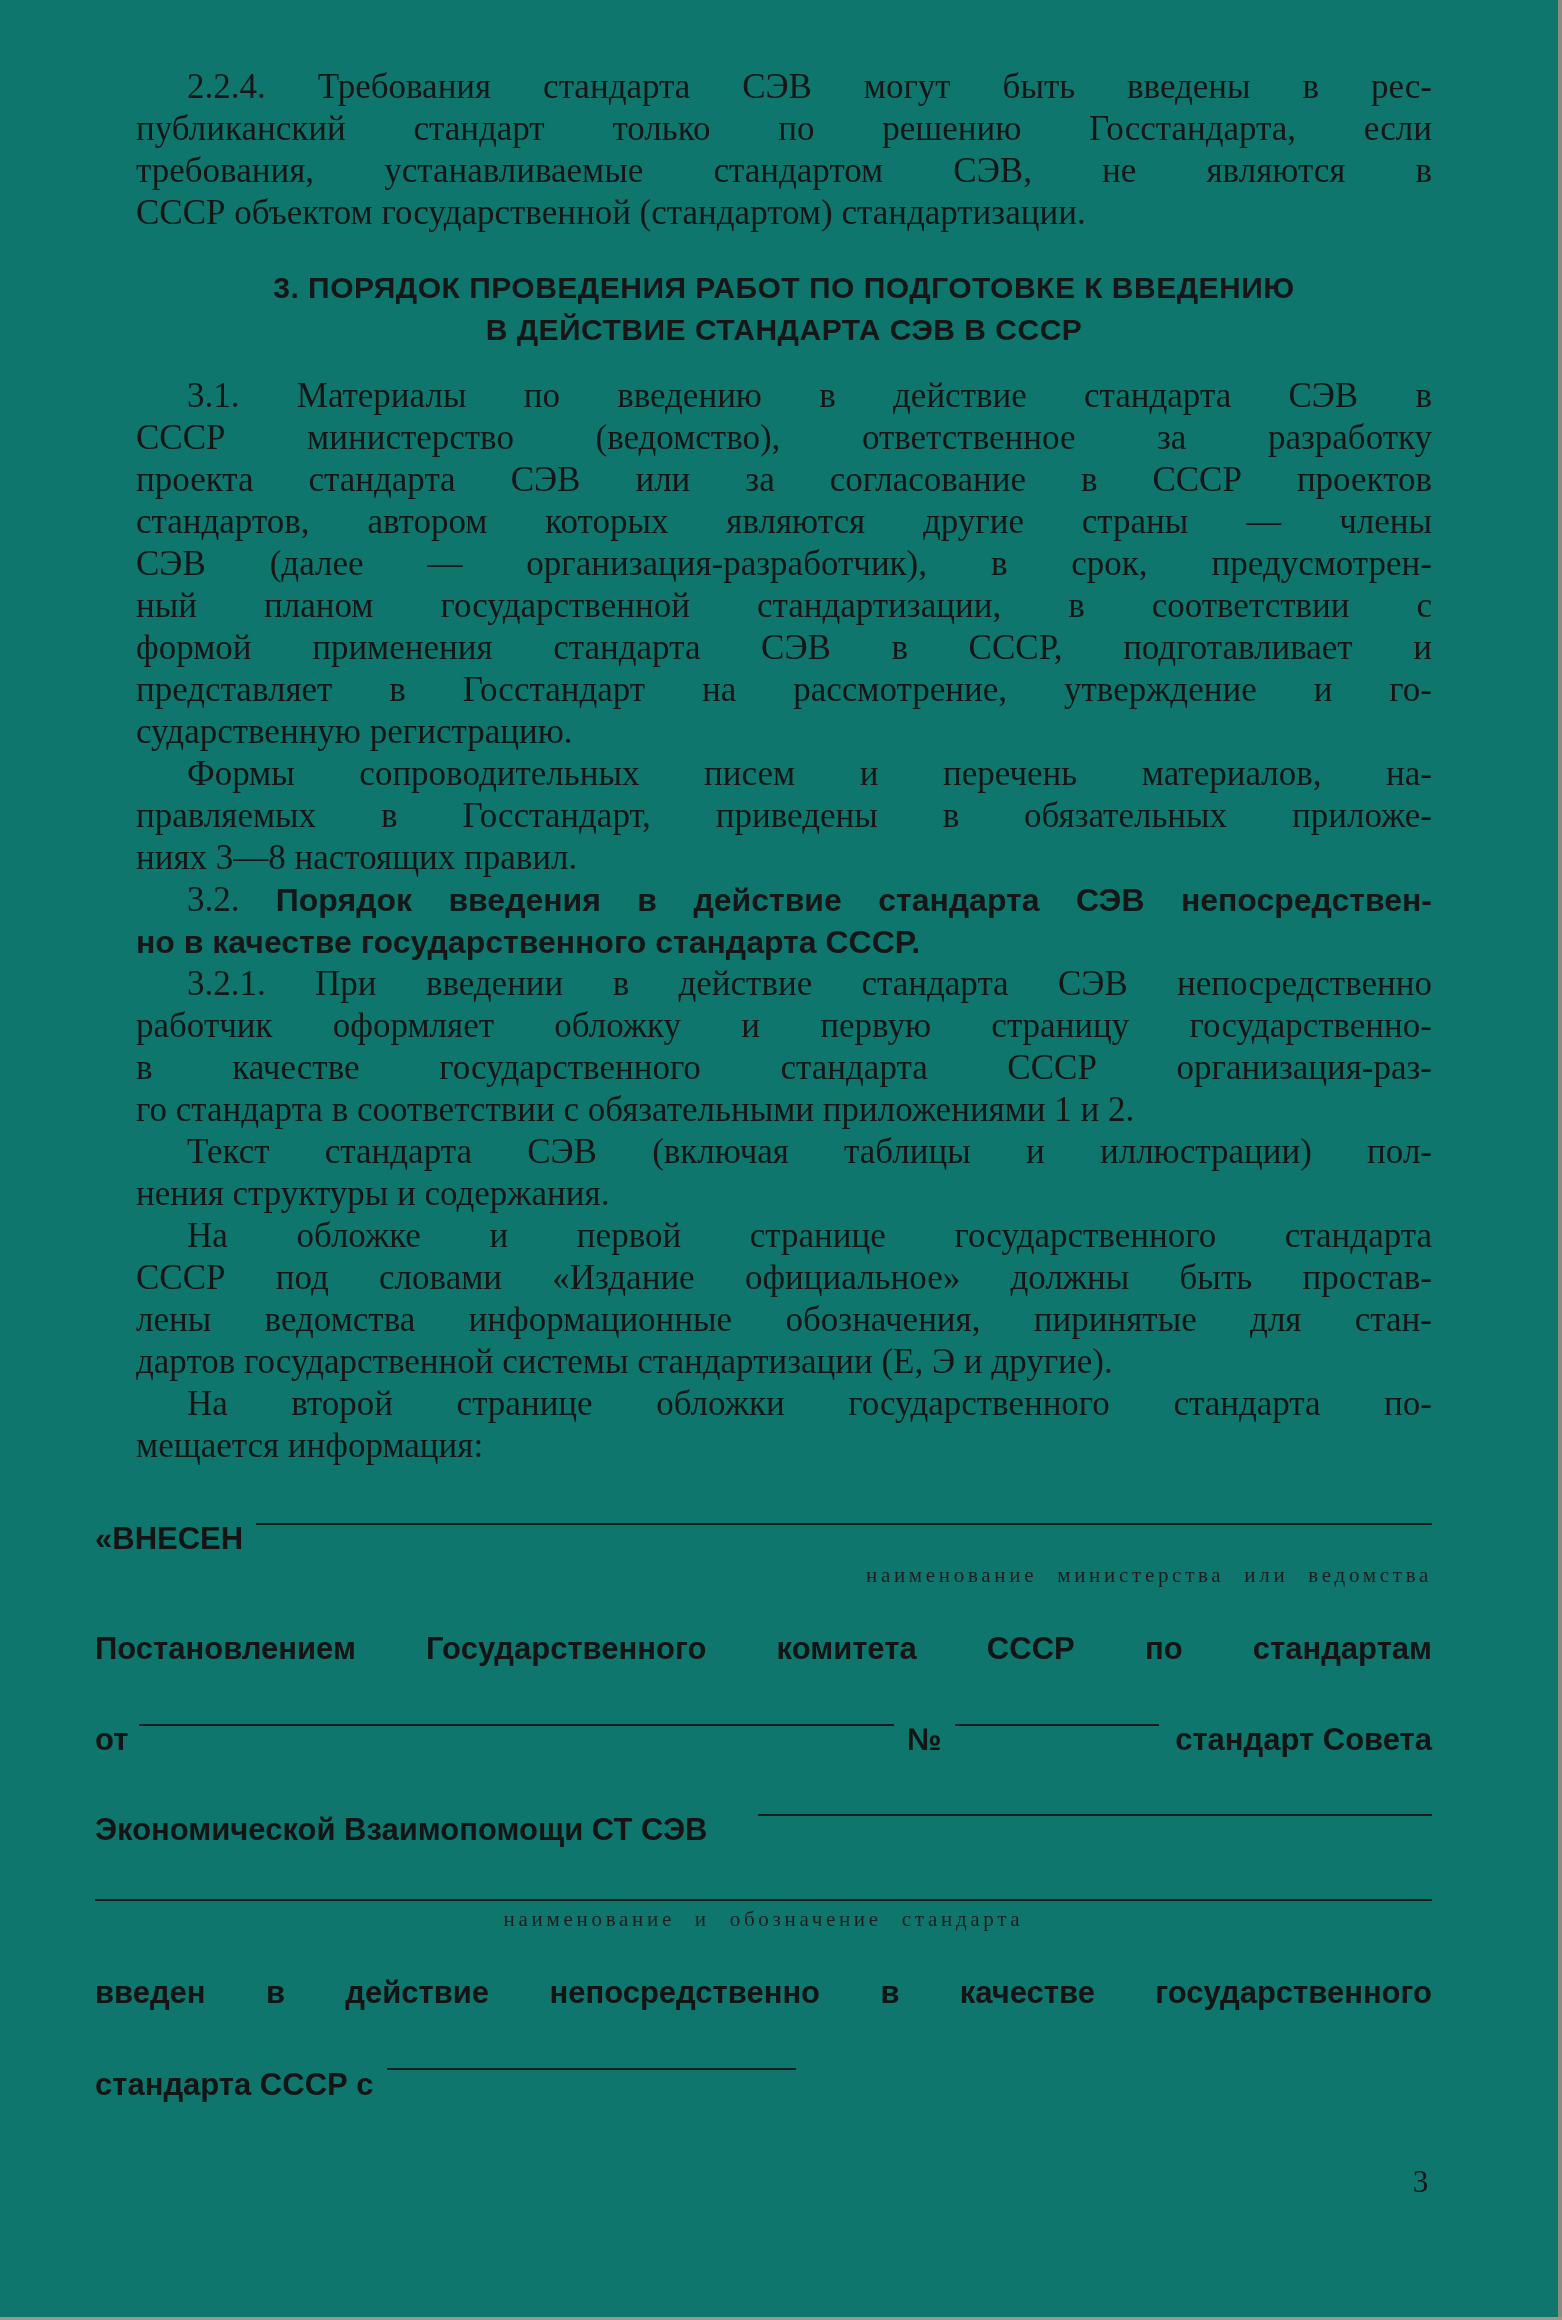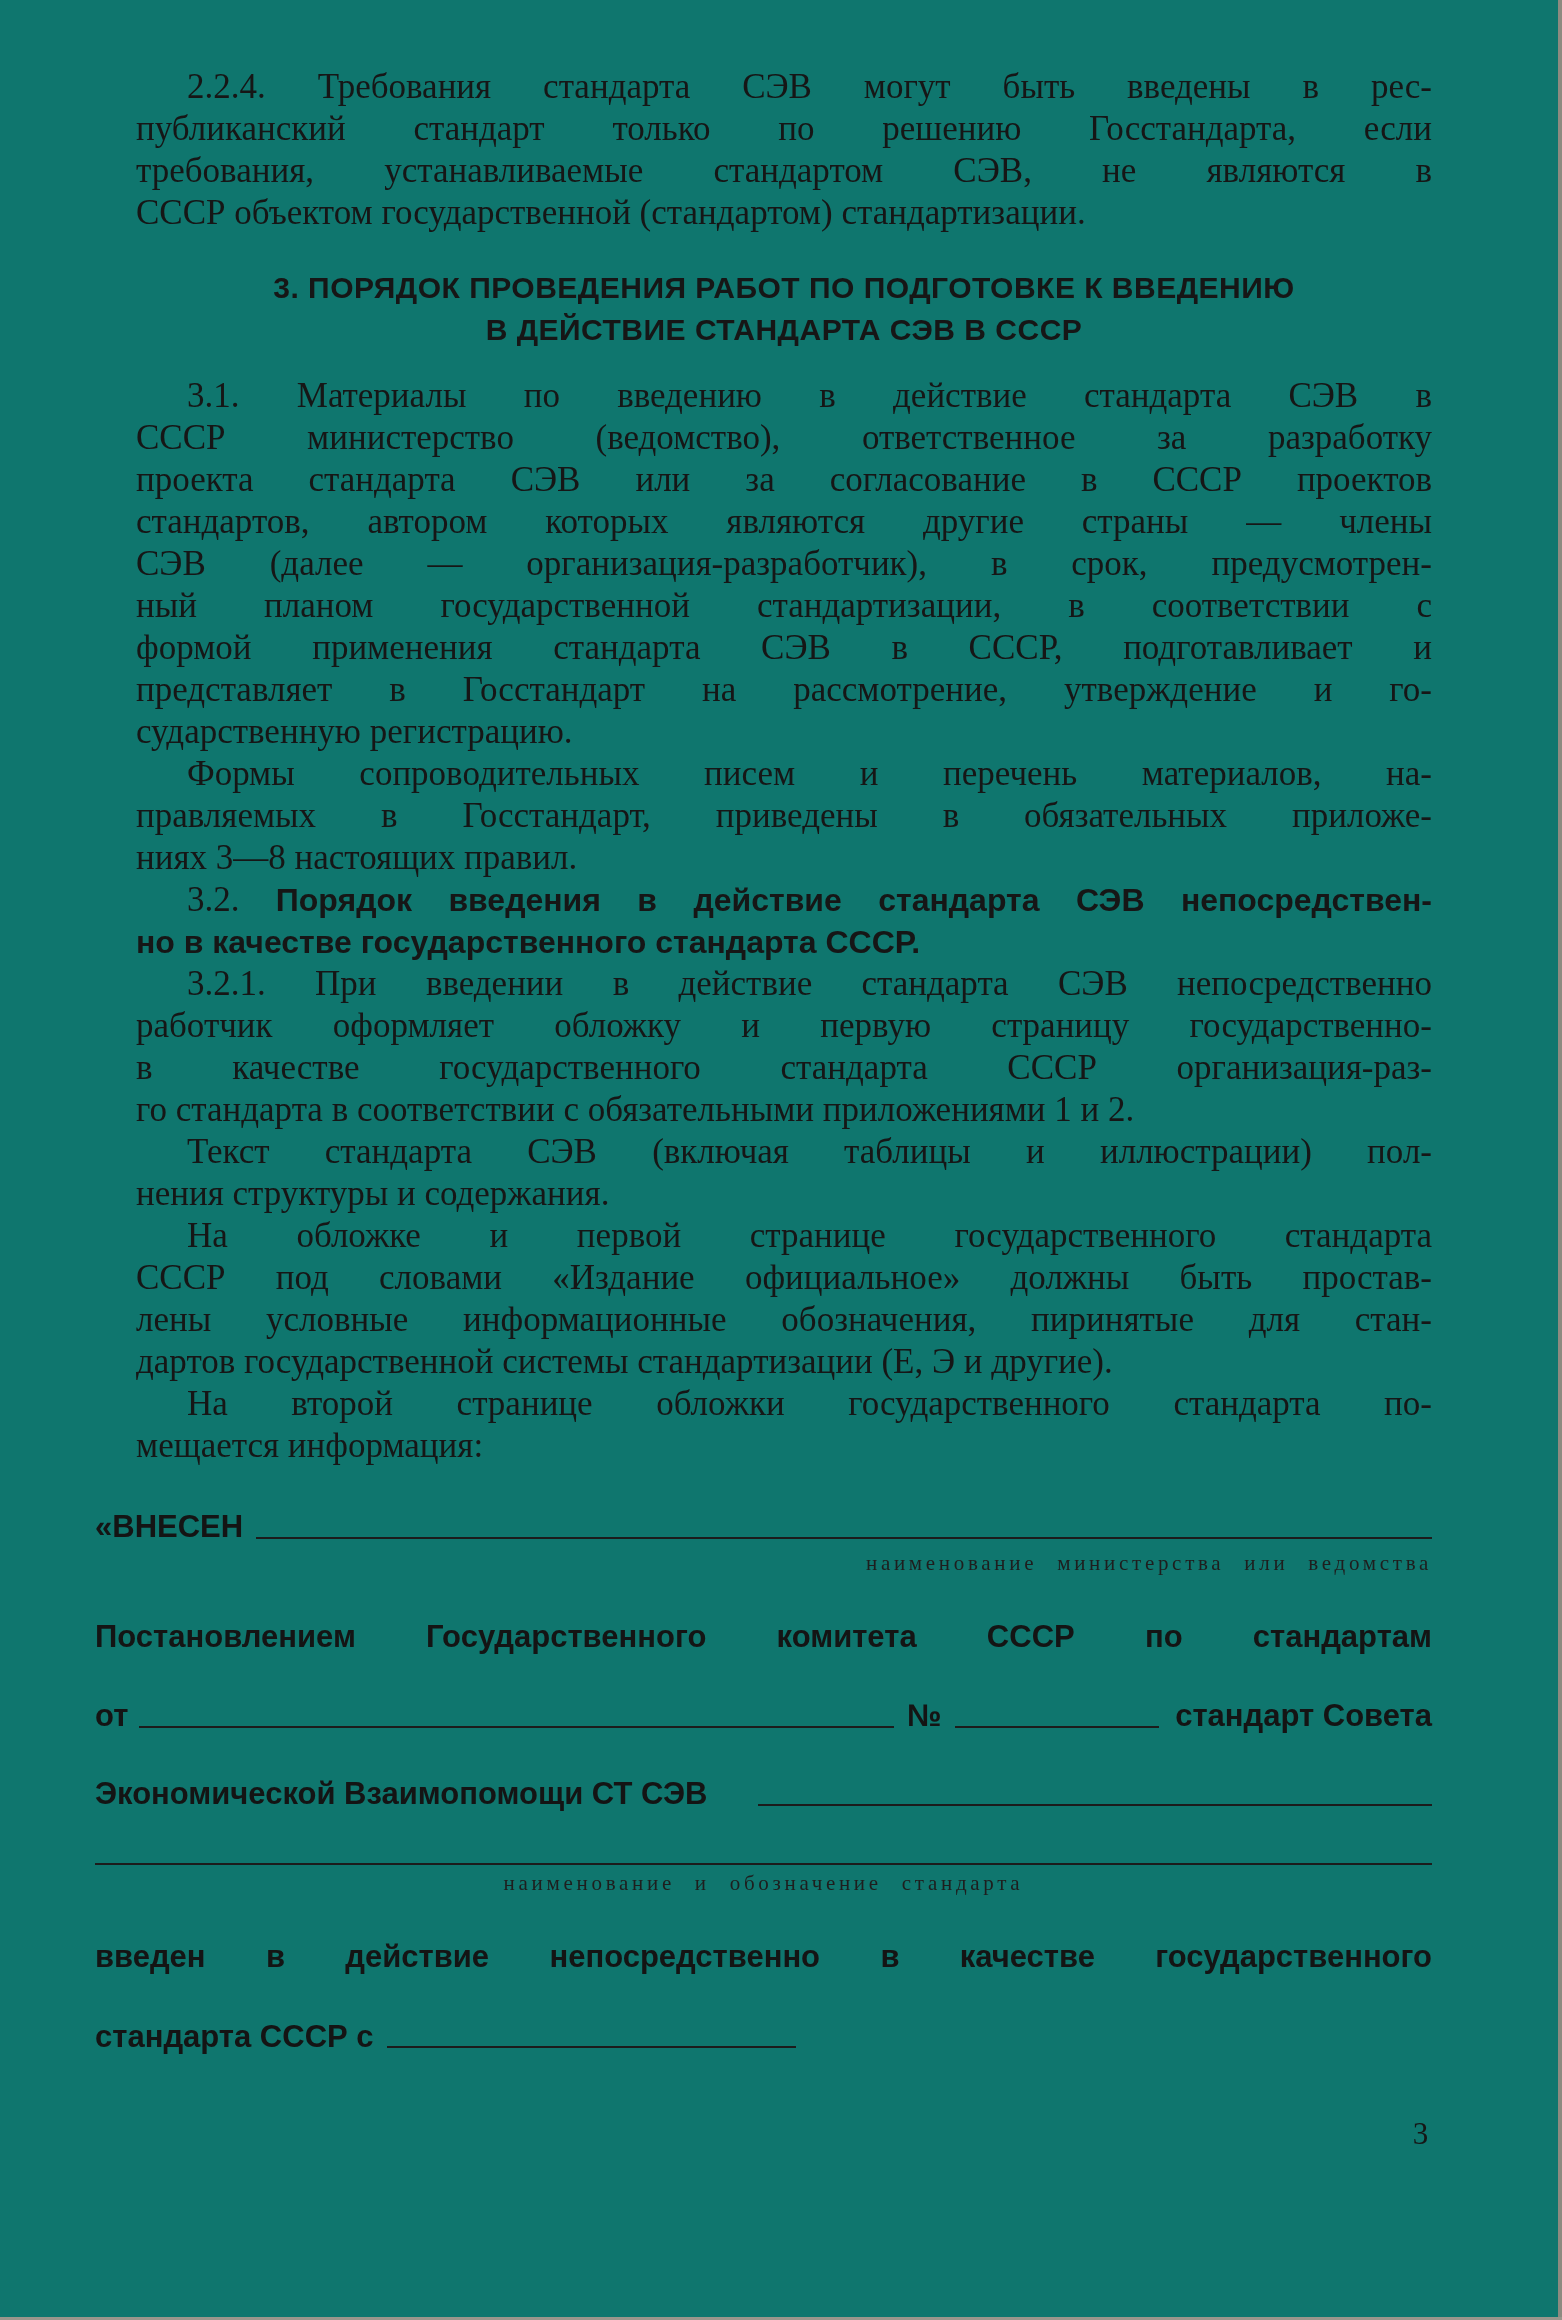--- a/index.html
+++ b/index.html
@@ -40,21 +40,21 @@
   .num-plain { font-family: "Liberation Serif", serif; font-weight: 400; font-size: 35px; }
 
   
   .form {
     margin-left: -41px;
     font-family: "Liberation Sans", sans-serif;
     font-weight: 700;
     font-size: 31px;
     color: #141414;
   }
-  .frow { display: flex; align-items: flex-end; margin-top: 42px; }
+  .frow { display: flex; align-items: flex-start; margin-top: 54px; }
   .rule {
     border-bottom: 2.8px solid #1c1c1c;
     flex: 1 1 0;
     height: 1.8px;
     margin-bottom: 6.4px;
   }
   .rule-wide   { flex: 3.7 1 0; margin-left: 11px; margin-right: 13px; }
   .rule-narrow { flex: 1 1 0;  margin-left: 13px; margin-right: 16.5px; }
   .rule-gap    { margin-left: 51px; }
   .rule-fixed  { flex: 0 0 auto; width: 409px; margin-left: 13px; }
@@ -133,21 +133,21 @@
   </div>
 
   <div>
     <div class="ln j ind">Текст стандарта СЭВ (включая таблицы и иллюстрации) пол-</div>
     <div class="ln">нения структуры и содержания.</div>
   </div>
 
   <div>
     <div class="ln j ind">На обложке и первой странице государственного стандарта</div>
     <div class="ln j">СССР под словами «Издание официальное» должны быть простав-</div>
-    <div class="ln j">лены условные информационные обозначения, пиринятые для стан-</div>
+    <div class="ln j">лены ведомства информационные обозначения, пиринятые для стан-</div>
     <div class="ln">дартов государственной системы стандартизации (Е, Э и другие).</div>
   </div>
 
   <div>
     <div class="ln j ind">На второй странице обложки государственного стандарта по-</div>
     <div class="ln">мещается информация:</div>
   </div>
 
   <div class="form">
 

